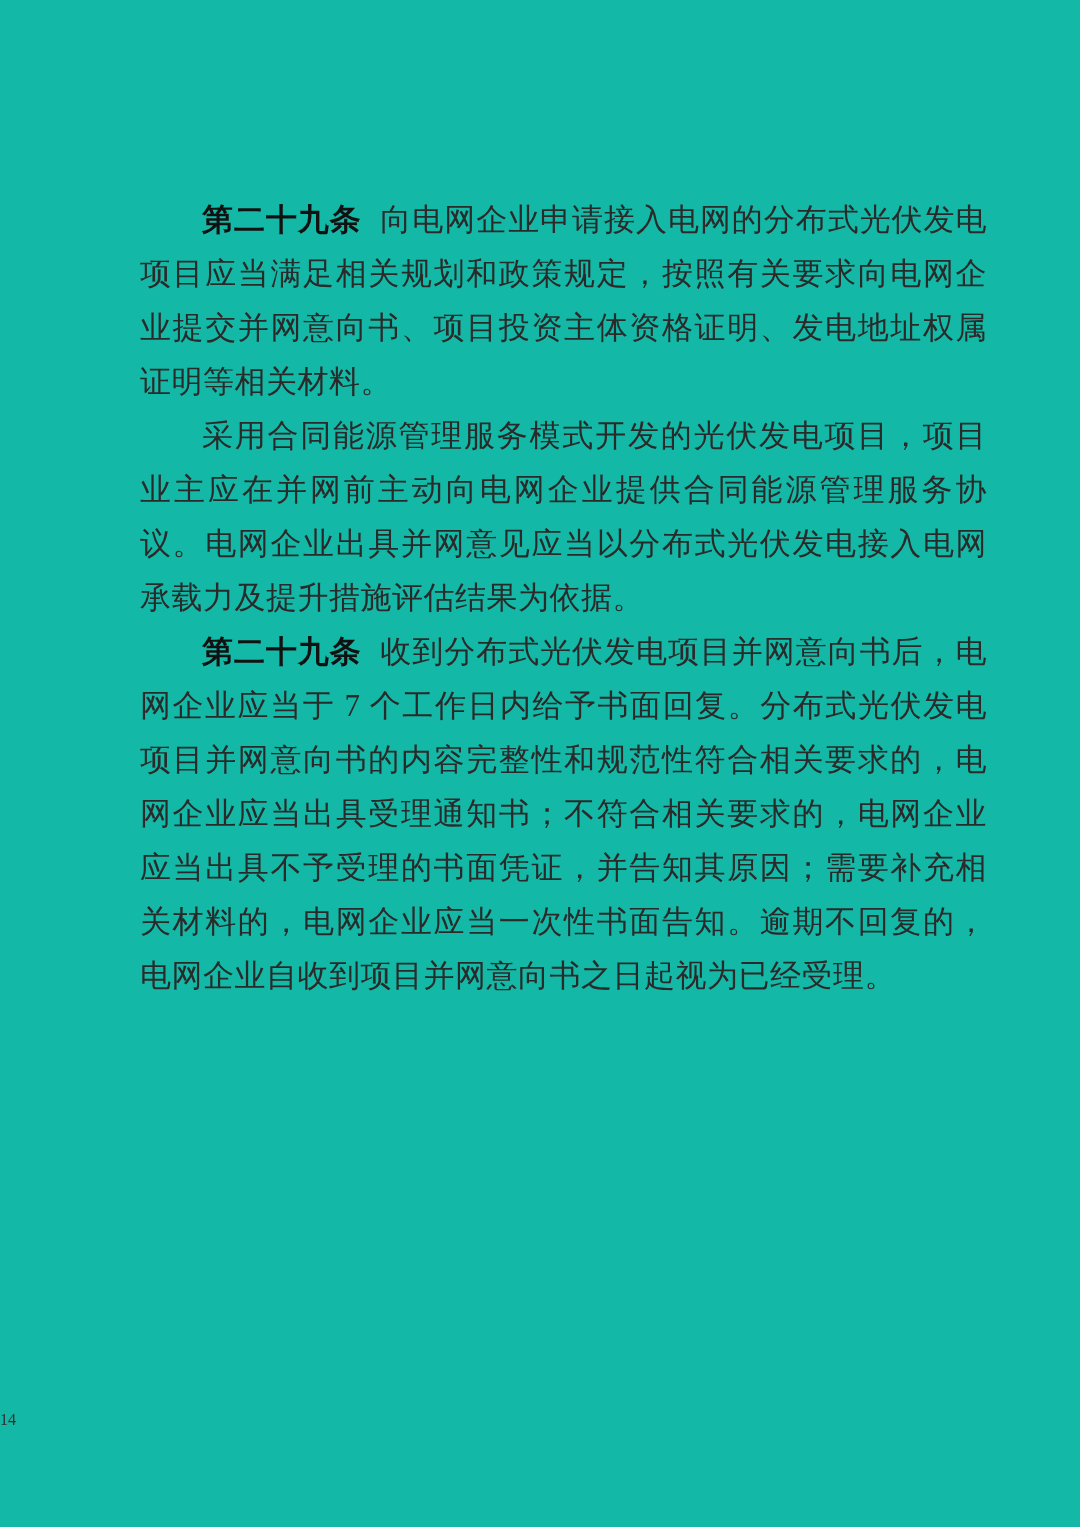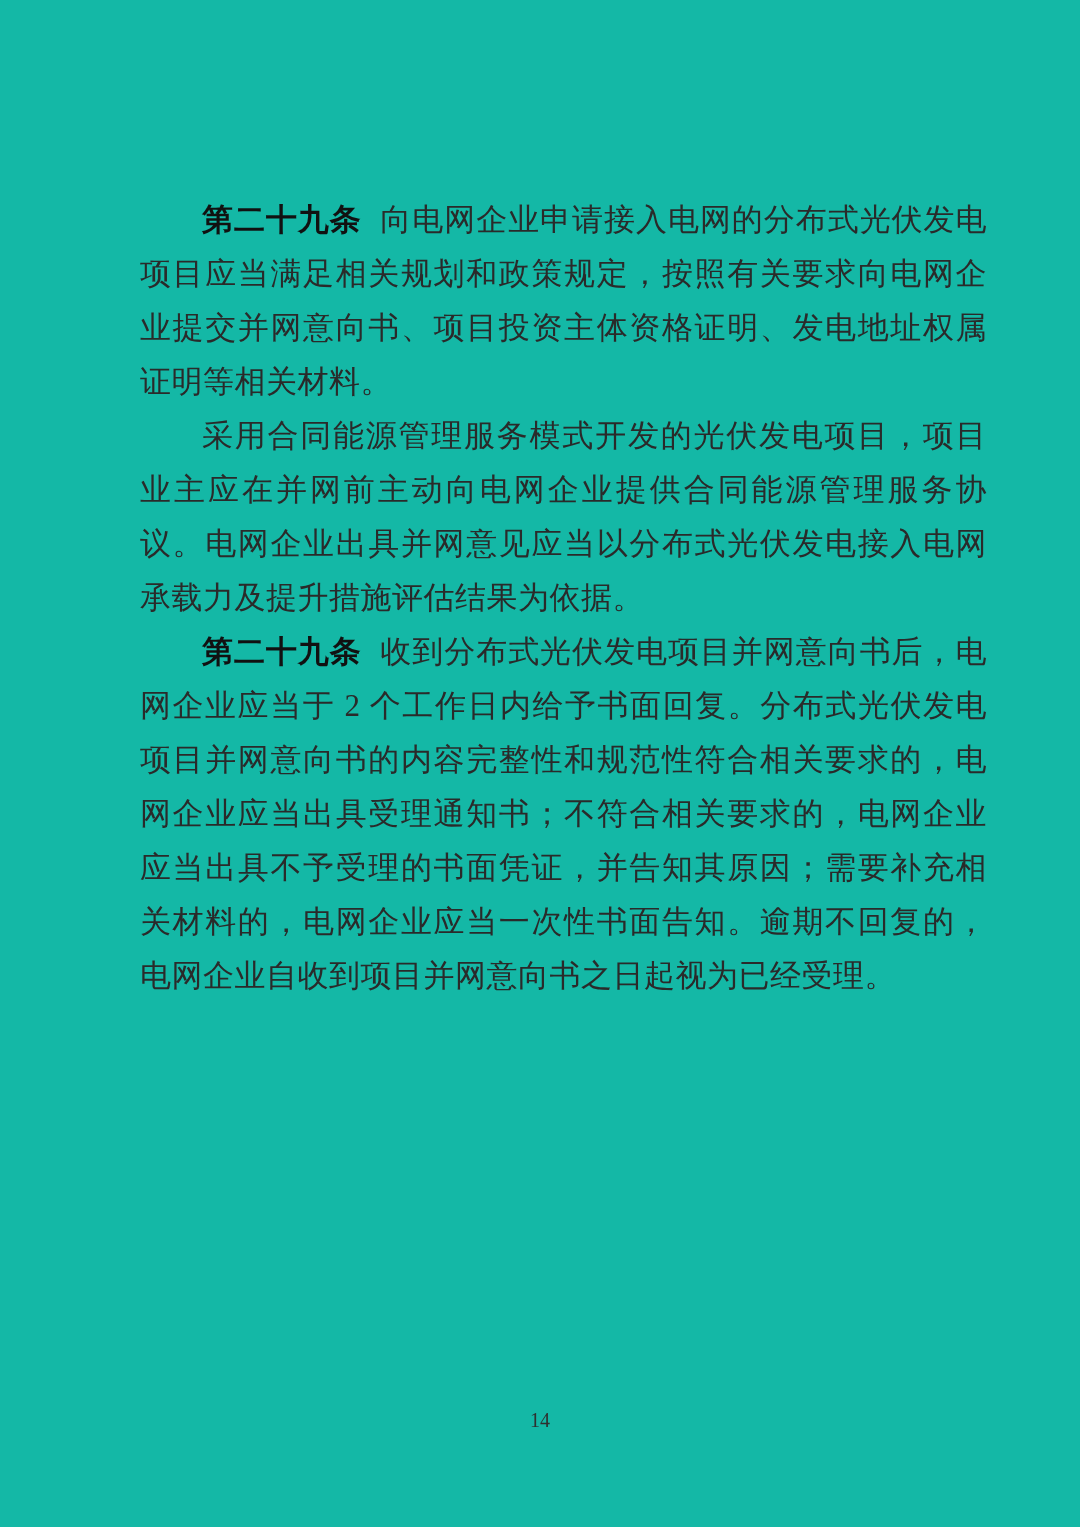--- a/index.html
+++ b/index.html
@@ -37,37 +37,37 @@
     color: #111111;
   }
   .para-lead:not(:empty) {
     margin-right: 0.6em;
   }
   .page-footer {
     position: absolute;
     left: 0;
     top: 1406px;
     width: 100%;
-    text-align: center;
-    font-size: 20px;
+    text-align: left;
+    font-size: 16px;
     line-height: 28px;
     color: #2f2f2f;
     font-family: "Liberation Serif", "DejaVu Serif", serif;
   }
 </style>
 </head>
 <body>
 
 <div class="page">
   <div class="content">
 
     <p class="para"><span class="para-lead">第二十九条</span><span>向电网企业申请接入电网的分布式光伏发电项目应当满足相关规划和政策规定，按照有关要求向电网企业提交并网意向书、项目投资主体资格证明、发电地址权属证明等相关材料。</span></p>
 
 
     <p class="para"><span class="para-lead"></span><span>采用合同能源管理服务模式开发的光伏发电项目，项目业主应在并网前主动向电网企业提供合同能源管理服务协议。电网企业出具并网意见应当以分布式光伏发电接入电网承载力及提升措施评估结果为依据。</span></p>
 
-    <p class="para"><span class="para-lead">第二十九条</span><span>收到分布式光伏发电项目并网意向书后，电网企业应当于 2 个工作日内给予书面回复。分布式光伏发电项目并网意向书的内容完整性和规范性符合相关要求的，电网企业应当出具受理通知书；不符合相关要求的，电网企业应当出具不予受理的书面凭证，并告知其原因；需要补充相关材料的，电网企业应当一次性书面告知。逾期不回复的，电网企业自收到项目并网意向书之日起视为已经受理。</span></p>
+    <p class="para"><span class="para-lead">第二十九条</span><span>收到分布式光伏发电项目并网意向书后，电网企业应当于 7 个工作日内给予书面回复。分布式光伏发电项目并网意向书的内容完整性和规范性符合相关要求的，电网企业应当出具受理通知书；不符合相关要求的，电网企业应当出具不予受理的书面凭证，并告知其原因；需要补充相关材料的，电网企业应当一次性书面告知。逾期不回复的，电网企业自收到项目并网意向书之日起视为已经受理。</span></p>
 
 
   </div>
 
   <div class="page-footer">14</div>
 </div>
 
 </body></html>

